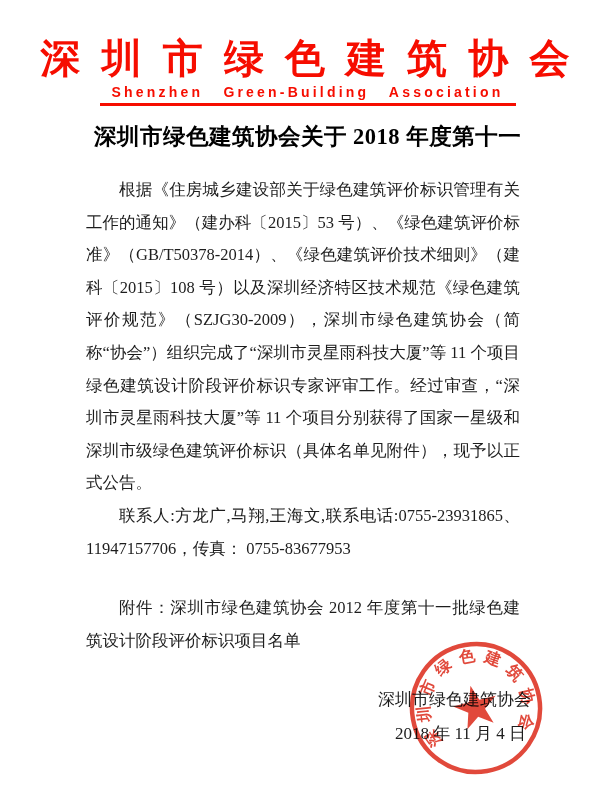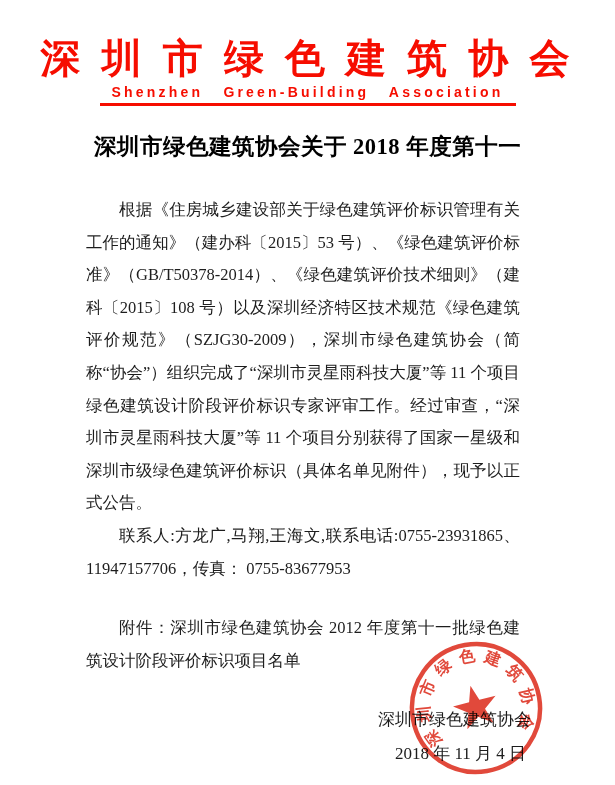--- a/index.html
+++ b/index.html
@@ -37,31 +37,31 @@
     white-space: nowrap;
   }
   .letterhead-rule {
     width: 416px;
     height: 3px;
     background: #f60d00;
     margin: 2px auto 0 auto;
   }
   
   .doc-title {
-    margin-top: 22px;
+    margin-top: 12px;
     text-align: center;
     font-weight: bold;
     font-size: 22.5px;
     line-height: 37px;
     letter-spacing: 0.5px;
     color: #000000;
   }
   
   .body-text {
-    margin: 29px 94px 0 85px;
+    margin: 19px 94px 0 85px;
     font-size: 16.5px;
     line-height: 32.6px;
     text-align: justify;
   }
   .body-text p { text-indent: 2em; }
   .attachment { margin-top: 27px; }
   
   .sig-block { margin-top: 33px; font-size: 17px; line-height: 20px; }
   .sig-org  { text-align: right; padding-right: 83px; }
   .sig-date { text-align: right; padding-right: 88px; margin-top: 14px; }

